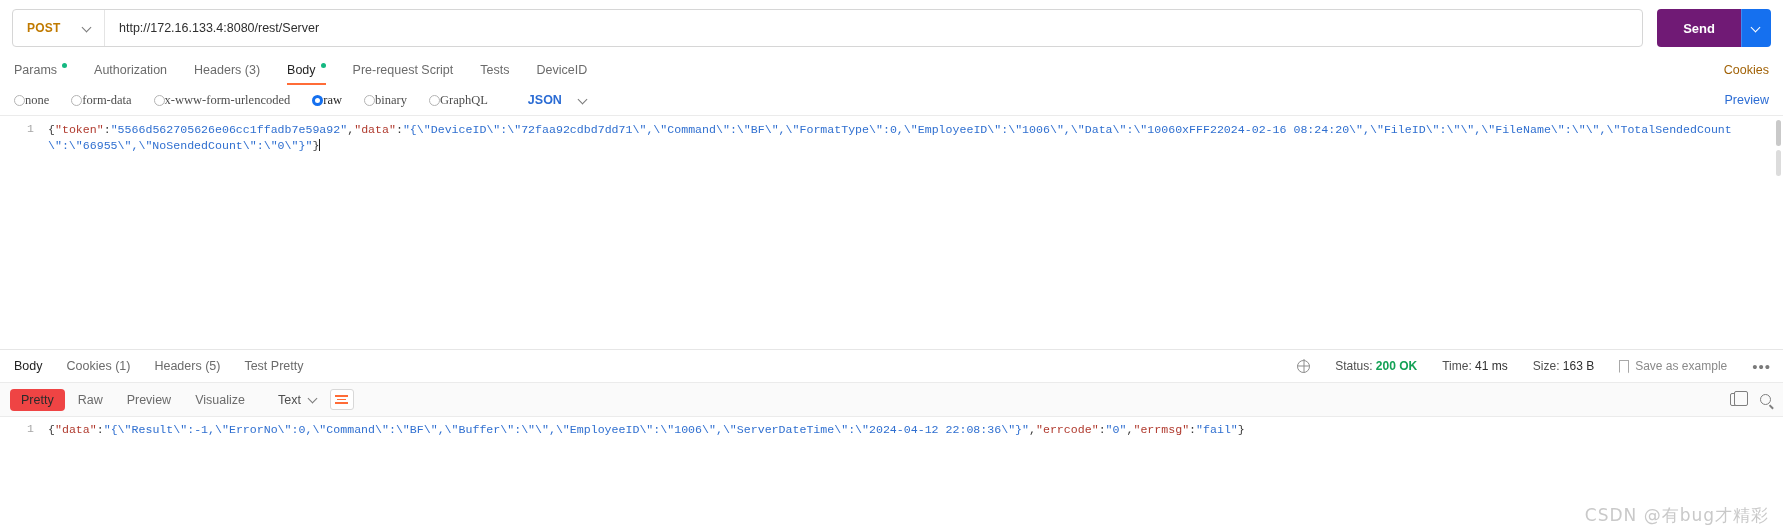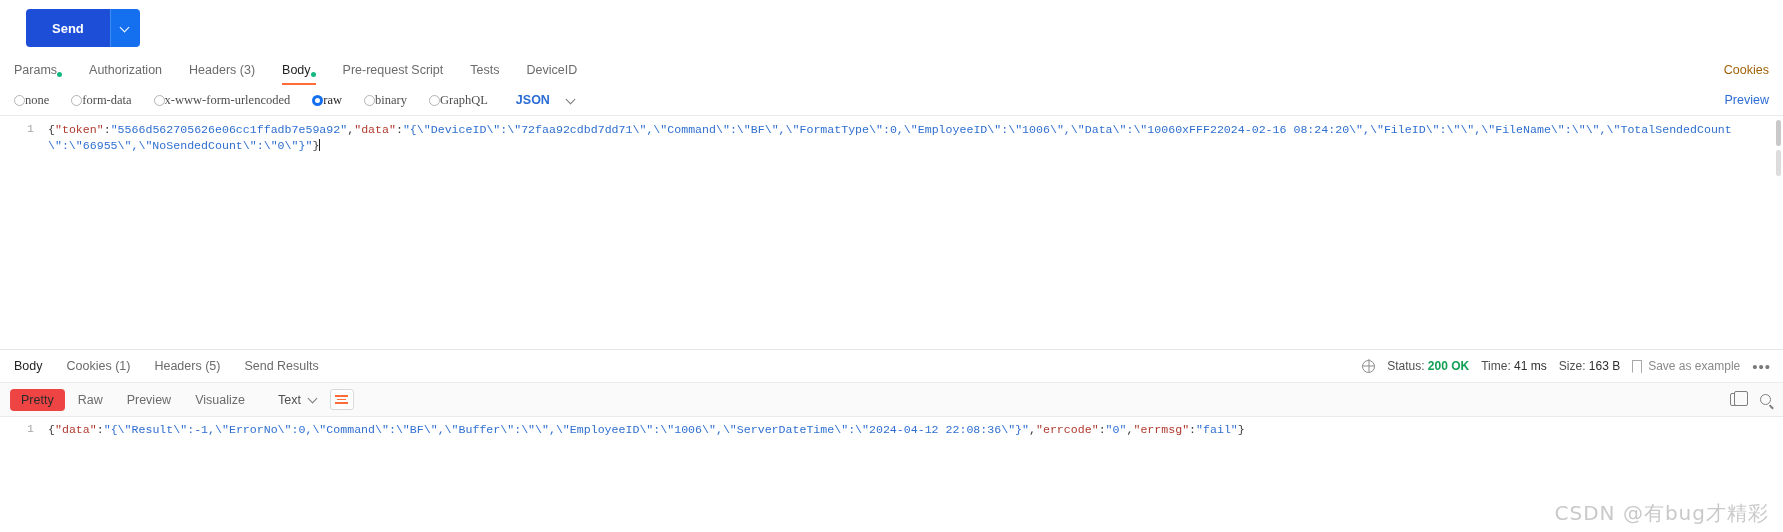--- a/index.html
+++ b/index.html
@@ -47,40 +47,40 @@
   .url-input {
     flex: 1; height: 100%; border: none; outline: none;
     padding: 0 14px; font-size: 12.5px; color: #2f2f2f;
     font-family: "Liberation Sans", sans-serif; background: transparent;
   }
   .send-wrap {
     display: flex; align-items: stretch; margin-left: 14px;
     height: 38px;
   }
   .send-btn {
-    background: #1d4ed8; color: #fff; border: none;
+    background: #701a75; color: #fff; border: none;
     padding: 0 26px; font-size: 13px; font-weight: bold;
     border-radius: 4px 0 0 4px; cursor: pointer;
     font-family: "Liberation Sans", sans-serif;
   }
   .send-caret {
     background: #1570ef; border: none; border-left: 1px solid #3f8bf2;
     border-radius: 0 4px 4px 0; width: 30px; cursor: pointer;
     display: flex; align-items: center; justify-content: center;
   }
   .send-caret .caret::after { border-color: #fff; }
 
   
   .tabsrow {
     display: flex; align-items: flex-end;
     padding: 0 14px; height: 29px;
     position: relative;
   }
   .tab {
-    display: flex; align-items: flex-end; 
+    display: flex; align-items: flex-start; gap: 5px;
     padding: 0 0 8px 0; margin-right: 27px;
     font-size: 12.5px; color: #6b6b6b; cursor: pointer;
     position: relative; white-space: nowrap;
   }
   .tab.active { color: #1f1f1f; }
   .tab.active::after {
     content: ""; position: absolute; left: 0; right: 0; bottom: 0;
     height: 2px; background: #ff6c37;
   }
   .dot { width: 5px; height: 5px; border-radius: 50%; background: #14b881; display: inline-block; }
@@ -101,21 +101,21 @@
   }
   .radio {
     width: 11px; height: 11px; border-radius: 50%;
     border: 1.3px solid #b4b4b4; background: #fff;
     flex: none; position: relative;
   }
   .radio.checked { border-color: #1570ef; border-width: 3.2px; }
   .radio-item.checked-label { color: #1f1f1f; }
   .json-sel {
     display: flex; align-items: center; gap: 17px;
-    margin-left: 6px; cursor: pointer; text-align: center;
+    margin-left: 18px; cursor: pointer; text-align: center;
   }
   .json-sel .lbl { color: #2b6cd4; font-size: 12.5px; font-weight: bold; }
   .beautify {
     margin-left: auto; color: #2b6cd4; font-size: 12.5px; cursor: pointer;
   }
 
   
   .editor {
     flex: 0 0 auto;
     height: 234px;
@@ -157,21 +157,21 @@
     display: flex; align-items: center;
     height: 33px; padding: 0 12px 0 14px;
     border-top: 1px solid #e6e6e6;
     background: #fff;
   }
   .resp-tab {
     font-size: 12.5px; color: #6b6b6b; margin-right: 24px; cursor: pointer;
     white-space: nowrap;
   }
   .resp-tab.active { color: #1f1f1f; }
-  .meta { margin-left: auto; display: flex; align-items: center; gap: 12px; }
+  .meta { margin-left: auto; display: flex; align-items: center; gap: 25px; }
   .meta-item { font-size: 12px; color: #4f4f4f; white-space: nowrap; }
   .meta-item .val { color: #2f2f2f; }
   .meta-item.status .val { color: #13a155; font-weight: bold; }
   .globe {
     width: 13px; height: 13px; border: 1.2px solid #8d8d8d; border-radius: 50%;
     position: relative; display: inline-block;
   }
   .globe::before {
     content: ""; position: absolute; left: 50%; top: -1.2px; bottom: -1.2px;
     width: 0; border-left: 1.2px solid #8d8d8d; transform: translateX(-50%);
@@ -247,31 +247,38 @@
   .respbody {
     flex: 1; display: flex;
     border-top: 1px solid #ebebeb;
     background: #fff; overflow: hidden; position: relative;
   }
   .respbody .gutter { padding-top: 5px; }
   .respbody .code { padding-top: 5px; color: #2f6fd0; }
 
   .watermark {
     position: absolute; right: 14px; bottom: 5px;
-    font-size: 20px; color: #c9c9c9; letter-spacing: 1px;
+    font-size: 17px; color: #c9c9c9; letter-spacing: 1px;
     font-family: "DejaVu Sans", sans-serif;
     pointer-events: none;
   }
 </style>
 </head>
 <body>
 
 <div class="app">
 
   <div class="urlrow">
+    <div class="url-wrap">
+      <div class="method-sel">
+        <span class="method-label">POST</span>
+        <span class="caret"></span>
+      </div>
+      <input class="url-input" type="text" value="http://172.16.133.4:8080/rest/Server" style="">
+    </div>
     <div class="send-wrap">
       <button class="send-btn">Send</button>
       <button class="send-caret">
         <span class="caret"></span>
       </button>
     </div>
   </div>
 
   <div class="tabsrow" id="req-tabs">
       <div class="tab">
@@ -337,21 +344,21 @@
     <div class="code" id="req-code"><span class="punc">{</span><span class="key">"token"</span><span class="punc">:</span><span class="str">"5566d562705626e06cc1ffadb7e59a92"</span><span class="punc">,</span><span class="key">"data"</span><span class="punc">:</span><span class="str">"{\"DeviceID\":\"72faa92cdbd7dd71\",\"Command\":\"BF\",\"FormatType\":0,\"EmployeeID\":\"1006\",\"Data\":\"10060xFFF22024-02-16 08:24:20\",\"FileID\":\"\",\"FileName\":\"\",\"TotalSendedCount\":\"66955\",\"NoSendedCount\":\"0\"}"</span><span class="punc">}</span><span class="cursor"></span></div>
     <div class="ed-scroll"></div>
     <div class="ed-scroll-b"></div>
   </div>
 
   <div class="respbar">
     <div id="resp-tabs" style="display:flex;align-items:center;">
         <div class="resp-tab active">Body</div>
         <div class="resp-tab">Cookies (1)</div>
         <div class="resp-tab">Headers (5)</div>
-        <div class="resp-tab">Send Results</div>
+        <div class="resp-tab">Test Pretty</div>
       </div>
     <div class="meta">
       <span class="globe"></span>
       <span class="meta-item status"><span>Status:</span> <span class="val">200 OK</span></span>
       <span class="meta-item"><span>Time:</span> <span class="val">41 ms</span></span>
       <span class="meta-item"><span>Size:</span> <span class="val">163 B</span></span>
       <span class="save-example">
         <span class="bookmark"></span>
         <span>Save as example</span>
       </span>

